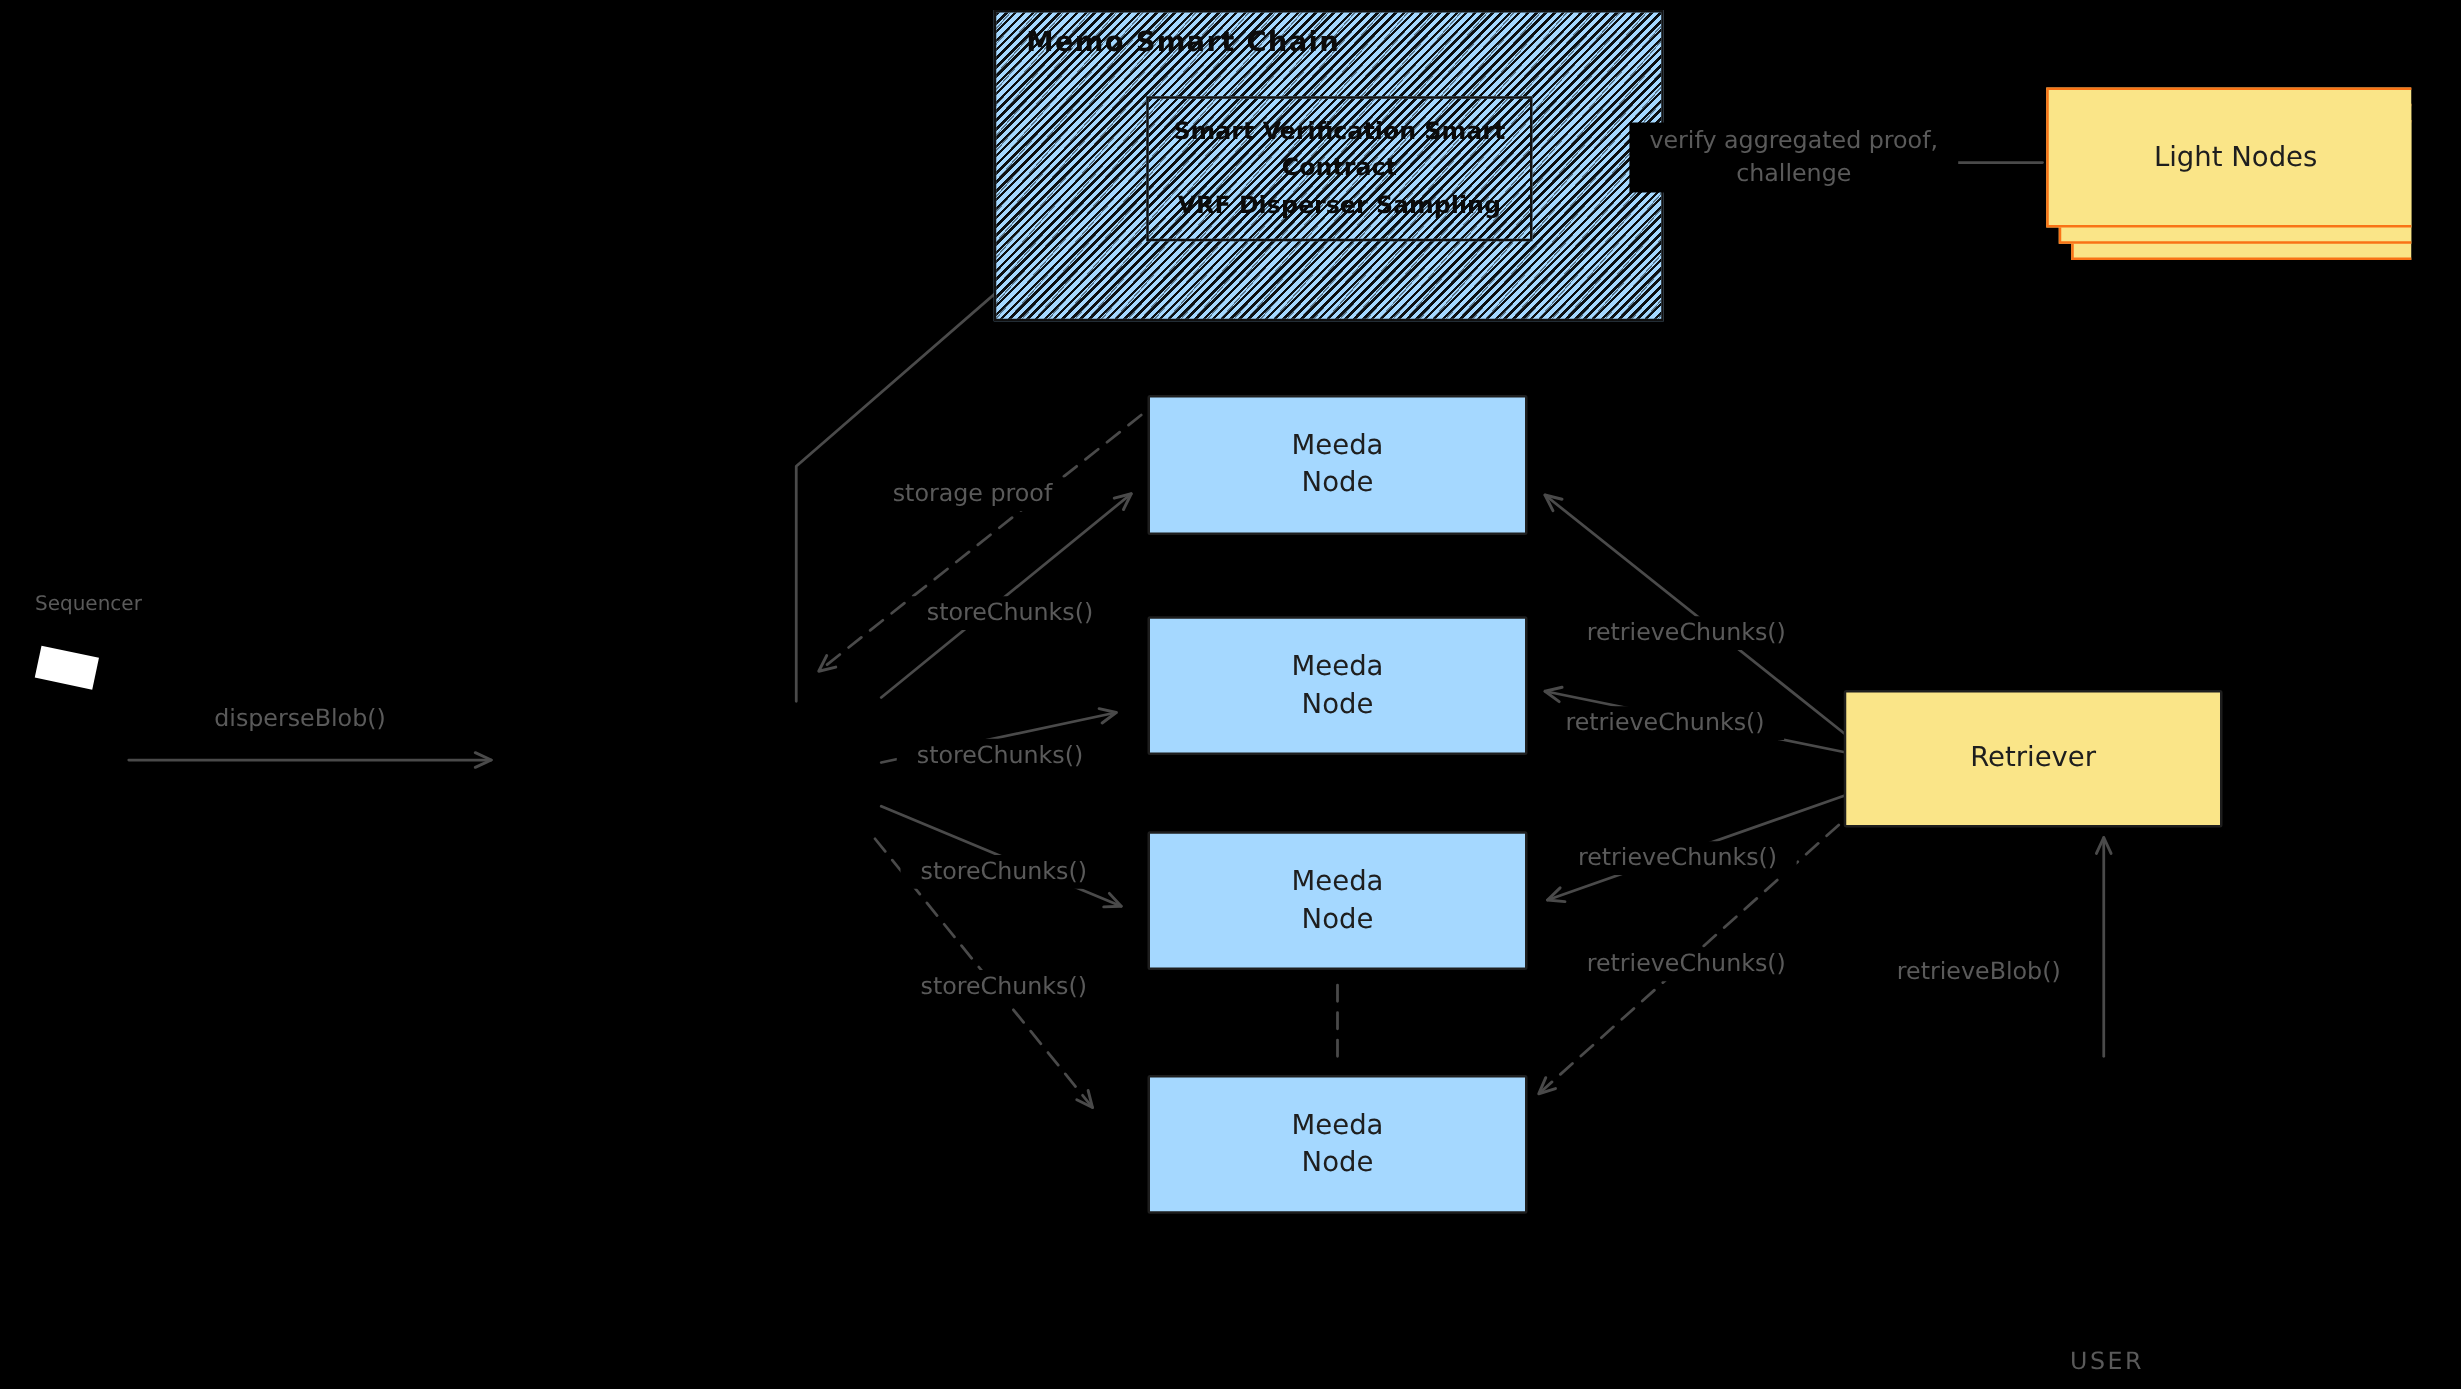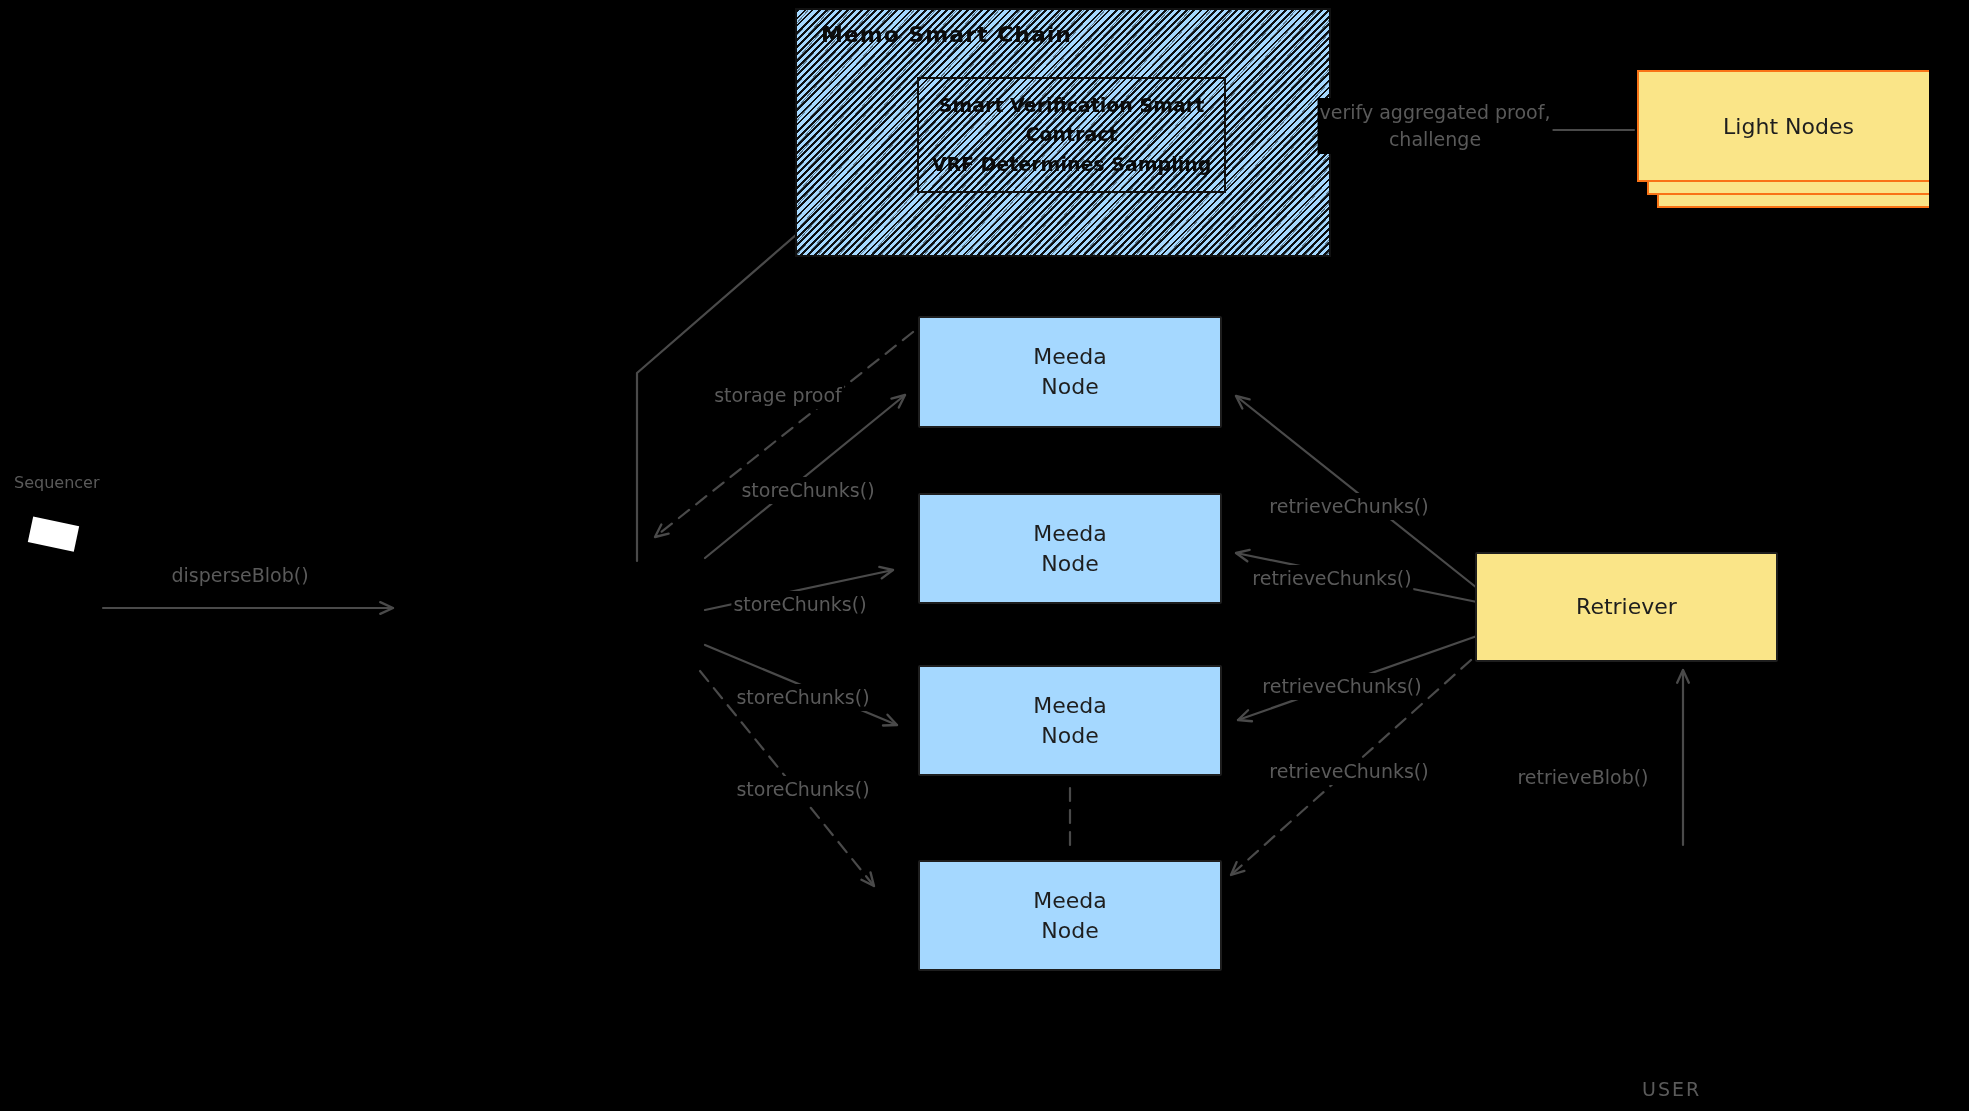--- a/index.html
+++ b/index.html
@@ -32,21 +32,21 @@
     border:2px solid #111;
   }
   .hatch-title{
     position:absolute;left:24px;top:12px;
     color:#0c0c0c;font-size:22px;font-weight:bold;letter-spacing:1px;
   }
   .contract-text{color:#0b0b0b;font-size:19px;font-weight:bold;line-height:1.55;}
   .lbl{
     position:absolute;
     color:#5a5a5a;font-size:19px;line-height:1.3;
-    white-space:nowrap;background:#000;padding:1px 2px;
+    white-space:nowrap;background:#000;padding:1px 16px;
   }
   .ctr{transform:translateX(-50%);text-align:center;}
   .card{position:absolute;width:303px;height:112px;border:2px solid #f97316;box-sizing:border-box;}
 </style>
 </head>
 <body>
 
 <div class="canvas">
 
   <svg class="wires">
@@ -80,21 +80,21 @@
   </svg>
 
   <div class="hatch" style="position:absolute;left:795px;top:8px;width:532px;height:245px;">
     <span class="hatch-title">Memo Smart Chain</span>
   </div>
 
   <div class="hatch" style="position:absolute;left:917px;top:77px;width:305px;height:112px;display:flex;flex-direction:column;align-items:center;justify-content:center;">
     <div class="contract-text" style="text-align:center;">
       <div>Smart Verification Smart</div>
       <div>Contract</div>
-      <div>VRF Determines Sampling</div>
+      <div>VRF Disperser Sampling</div>
     </div>
   </div>
 
   <div class="card yellow" style="left:1657px;top:96px;"></div>
   <div class="card yellow" style="left:1647px;top:83px;"></div>
   <div class="card yellow" style="left:1637px;top:70px;display:flex;align-items:center;justify-content:center;color:#1e1e1e;font-size:22px;">
     <span>Light Nodes</span>
   </div>
 
 

